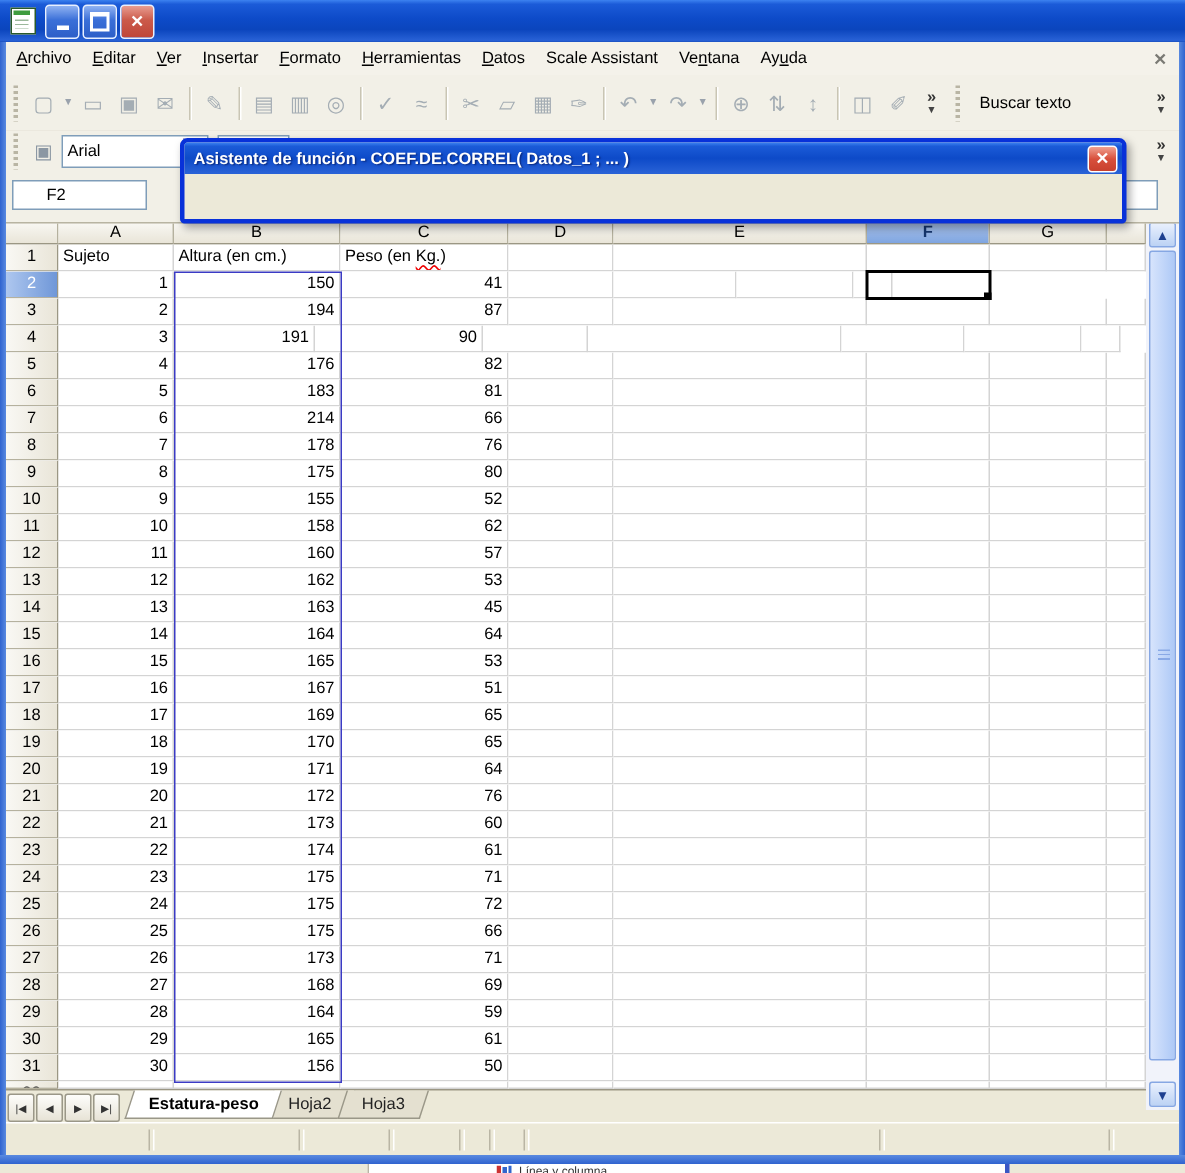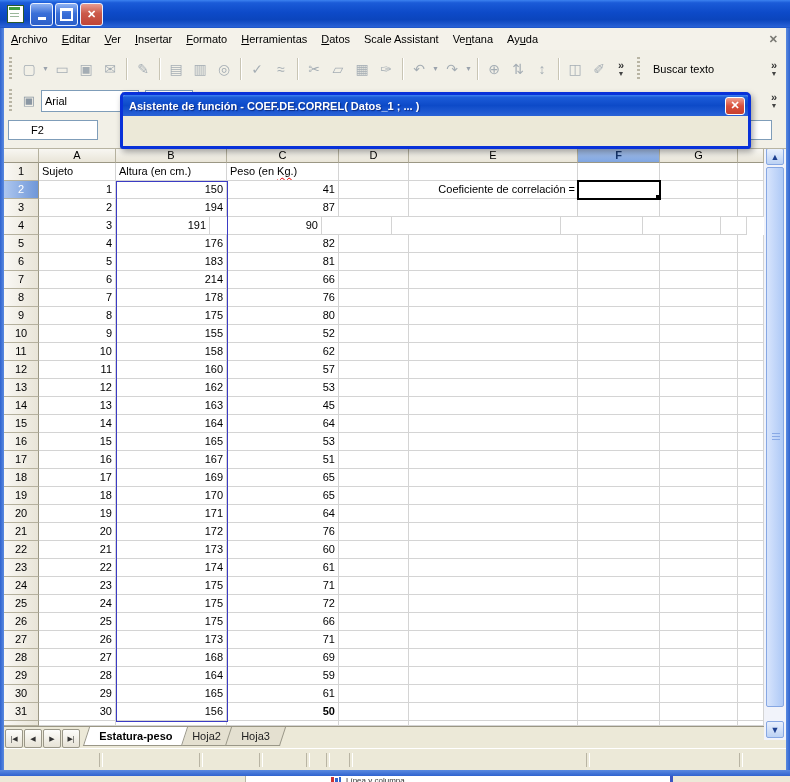--- a/index.html
+++ b/index.html
@@ -275,21 +275,20 @@
         <div class="cell" style="width: 82px; height: 18px;"></div>
         <div class="cell" style="width: 78px; height: 18px;"></div>
         <div class="cell" style="width: 26px; height: 18px;"></div>
       </div>
       <div class="g-row" style="height: 18px; overflow: hidden;">
         <div class="row-hdr sel" style="width: 35px; height: 18px;">2</div>
         <div class="cell num" style="width: 77px; height: 18px;">1</div>
         <div class="cell num" style="width: 111px; height: 18px;">150</div>
         <div class="cell num" style="width: 112px; height: 18px;">41</div>
         <div class="cell" style="width: 70px; height: 18px;"></div>
-        <div class="cell rlabel" style="width: 169px; height: 18px;">Coeficiente de correlación =</div>
         <div class="cell" style="width: 82px; height: 18px;"></div>
         <div class="cell" style="width: 78px; height: 18px;"></div>
         <div class="cell" style="width: 26px; height: 18px;"></div>
       </div>
       <div class="g-row" style="height: 18px; overflow: hidden;">
         <div class="row-hdr" style="width: 35px; height: 18px;">3</div>
         <div class="cell num" style="width: 77px; height: 18px;">2</div>
         <div class="cell num" style="width: 111px; height: 18px;">194</div>
         <div class="cell num" style="width: 112px; height: 18px;">87</div>
         <div class="cell" style="width: 70px; height: 18px;"></div>
@@ -592,21 +591,21 @@
         <div class="cell" style="width: 70px; height: 18px;"></div>
         <div class="cell" style="width: 169px; height: 18px;"></div>
         <div class="cell" style="width: 82px; height: 18px;"></div>
         <div class="cell" style="width: 78px; height: 18px;"></div>
         <div class="cell" style="width: 26px; height: 18px;"></div>
       </div>
       <div class="g-row" style="height: 18px; overflow: hidden;">
         <div class="row-hdr" style="width: 35px; height: 18px;">31</div>
         <div class="cell num" style="width: 77px; height: 18px;">30</div>
         <div class="cell num" style="width: 111px; height: 18px;">156</div>
-        <div class="cell num" style="width: 112px; height: 18px; font-weight: bold;">50</div>
+        <div class="cell num" style="width: 112px; height: 18px;">50</div>
         <div class="cell" style="width: 70px; height: 18px;"></div>
         <div class="cell" style="width: 169px; height: 18px;"></div>
         <div class="cell" style="width: 82px; height: 18px;"></div>
         <div class="cell" style="width: 78px; height: 18px;"></div>
         <div class="cell" style="width: 26px; height: 18px;"></div>
       </div>
       <div class="g-row" style="height: 5px; overflow: hidden;">
         <div class="row-hdr" style="width: 35px; height: 5px;">32</div>
         <div class="cell" style="width: 77px; height: 5px;"></div>
         <div class="cell" style="width: 111px; height: 5px;"></div>

